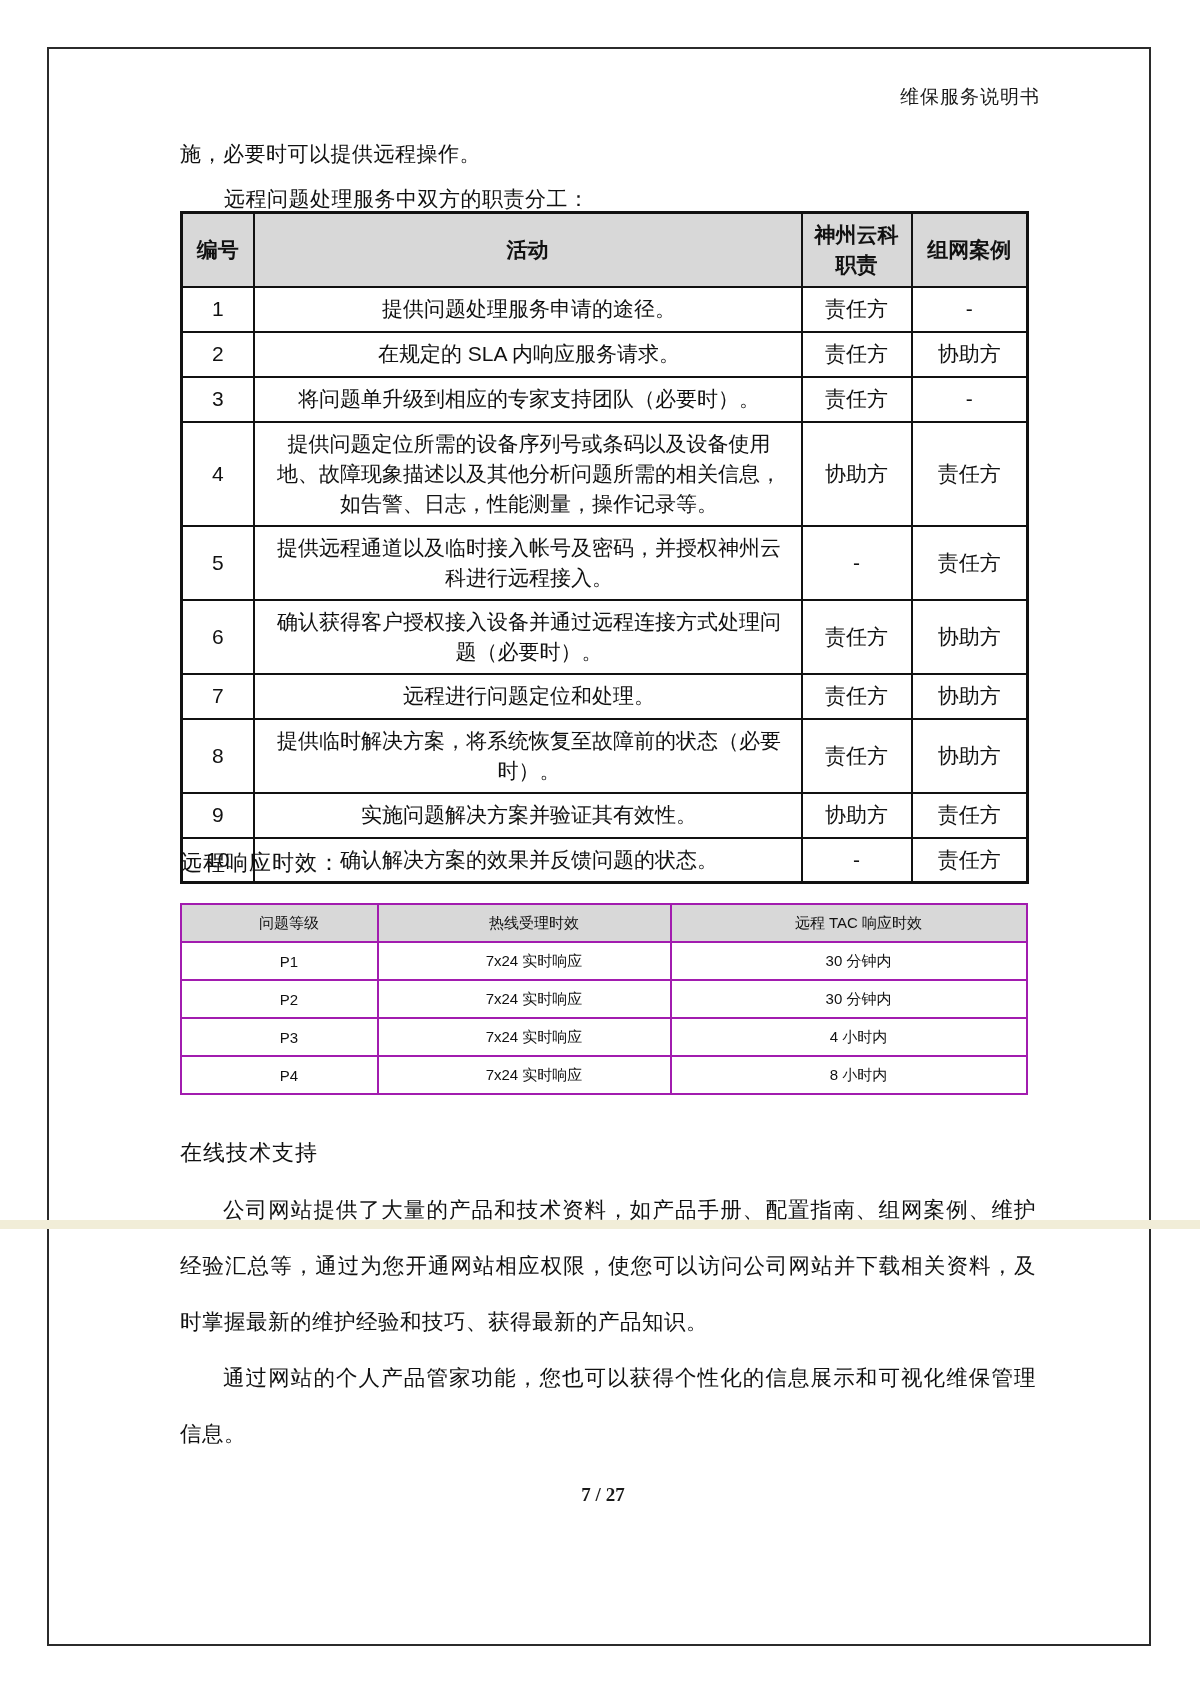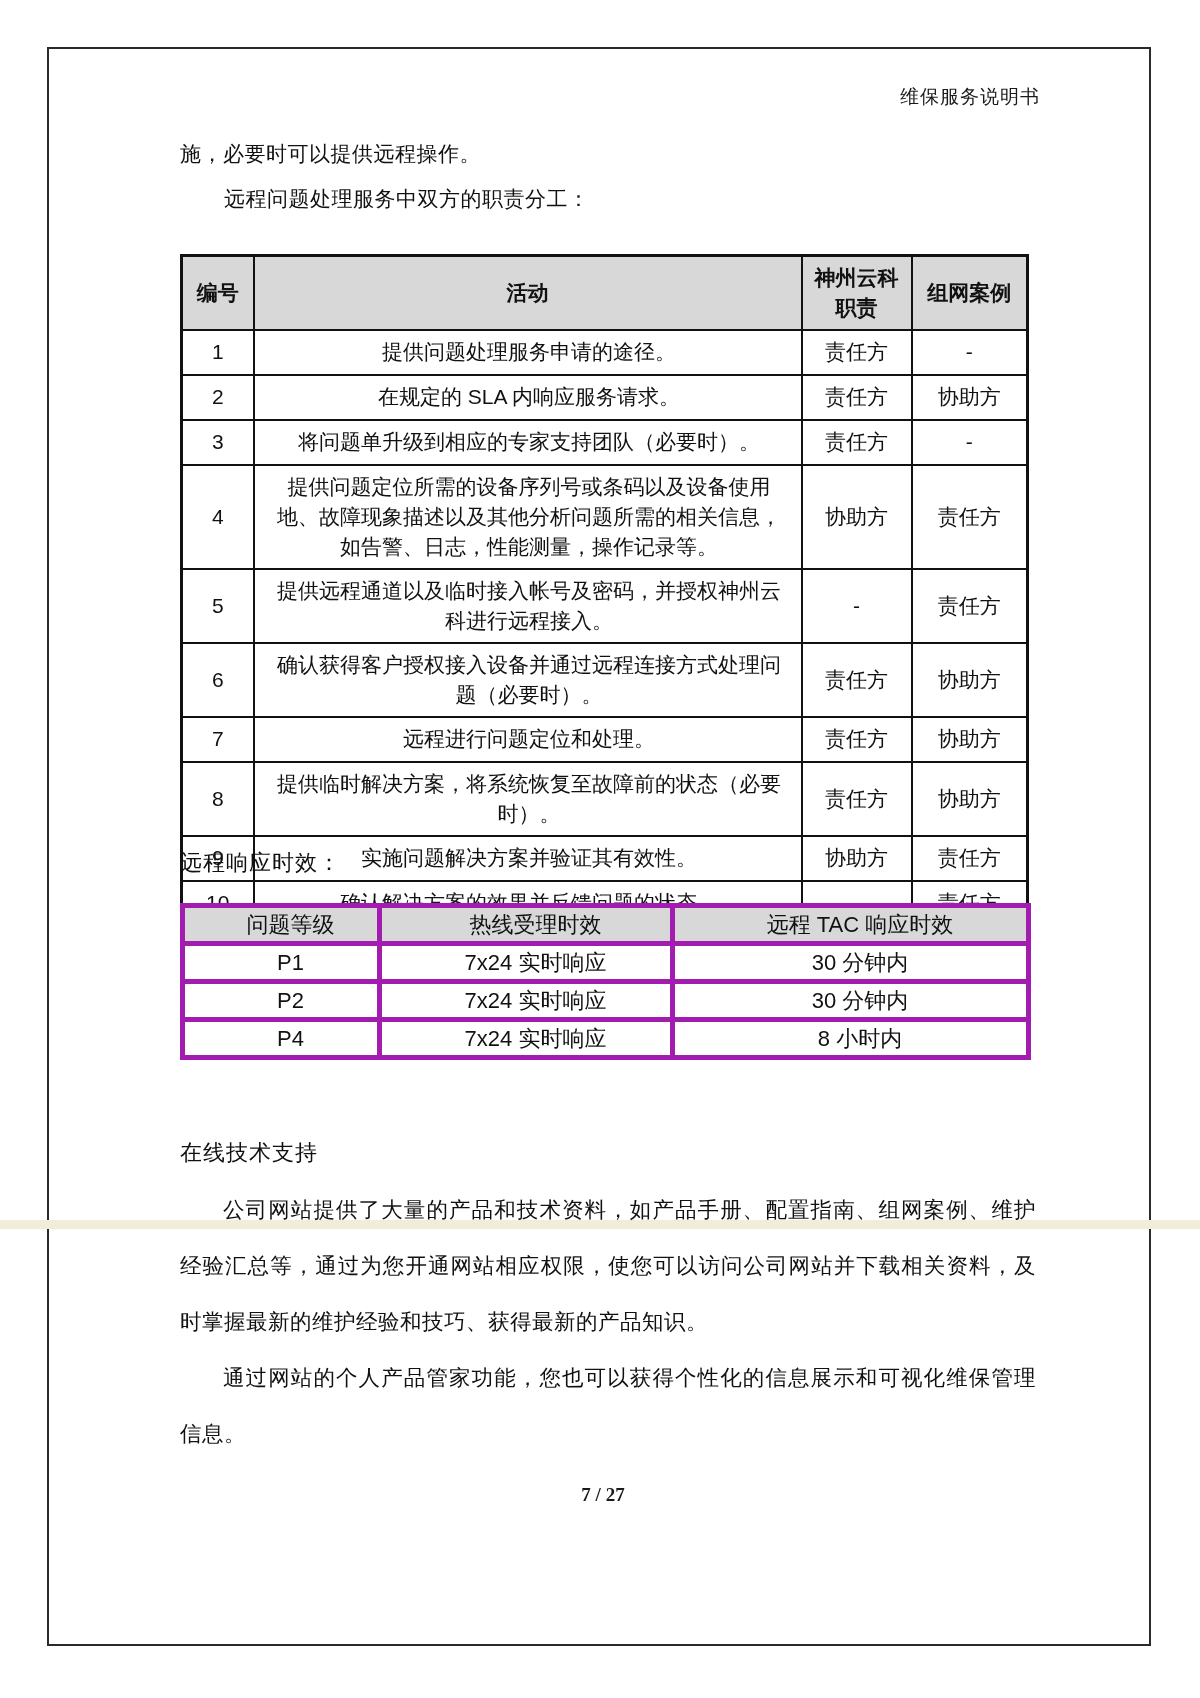--- a/index.html
+++ b/index.html
@@ -24,40 +24,40 @@
     position:absolute;top:84px;right:160px;
     font-family:"Liberation Serif","DejaVu Serif",serif;
     font-size:19px;color:#1a1a1a;letter-spacing:1px;
   }
   .intro-line1{position:absolute;left:180px;top:140px;font-size:21px;letter-spacing:0.5px;}
   .intro-line2{position:absolute;left:224px;top:185px;font-size:21px;letter-spacing:0.5px;}
 
   table{border-collapse:collapse;table-layout:fixed;}
 
   
-  .t1{position:absolute;left:180px;top:211px;width:846px;border:3px solid #111;margin-top:43px;}
+  .t1{position:absolute;left:180px;top:211px;width:846px;border:3px solid #111;}
   .t1 th,.t1 td{border:2px solid #111;font-size:21px;font-weight:400;box-sizing:border-box;}
   .t1 th{background:#d8d8d8;font-weight:700;text-align:center;vertical-align:middle;}
   .t1 td{vertical-align:middle;}
   .t1 .col-no{width:72px;}
   .t1 .col-act{width:548px;}
   .t1 .col-vendor{width:110px;}
   .t1 .col-cust{width:116px;}
   .t1 .c-center{text-align:center;}
   .t1 .c-act{text-align:center;padding:6px 10px 6px 13px;line-height:30px;}
   .t1 tr.h-head{height:74px;}
   .t1 tr.h-sm{height:45px;}
   .t1 tr.h-md{height:72px;}
   .t1 tr.h-lg{height:99px;}
   .t1 .two-line span{display:block;line-height:30px;}
 
   
   .resp-title{position:absolute;left:180px;top:848px;font-size:22px;letter-spacing:1px;}
   .t2{position:absolute;left:180px;top:903px;width:846px;border:2px solid #111;}
-  .t2 th,.t2 td{border:5px solid #a21caf;font-size:22px;text-align:center;vertical-align:middle;box-sizing:border-box;padding-left:20px;}
+  .t2 th,.t2 td{border:2px solid #a21caf;font-size:15px;text-align:center;vertical-align:middle;box-sizing:border-box;padding-left:20px;}
   .t2 th{background:#d8d8d8;font-weight:400;}
   .t2 .col-p{width:197px;}
   .t2 .col-hot{width:293px;}
   .t2 .col-tac{width:356px;}
   .t2 tr{height:38px;}
 
   
   .online-title{position:absolute;left:180px;top:1138px;font-size:22px;letter-spacing:1px;}
   .para{position:absolute;left:180px;width:856px;font-size:21.5px;line-height:56px;text-indent:2em;letter-spacing:0.5px;text-align:justify;}
   .para1{top:1182px;}
@@ -183,20 +183,25 @@
         <td>P1</td>
         <td>7x24 实时响应</td>
         <td>30 分钟内</td>
       </tr>
       <tr>
         <td>P2</td>
         <td>7x24 实时响应</td>
         <td>30 分钟内</td>
       </tr>
       <tr>
+        <td>P3</td>
+        <td>7x24 实时响应</td>
+        <td>4 小时内</td>
+      </tr>
+      <tr>
         <td>P4</td>
         <td>7x24 实时响应</td>
         <td>8 小时内</td>
       </tr>
     </tbody>
   </table>
 
   <div class="online-title">在线技术支持</div>
   <div class="para para2">通过网站的个人产品管家功能，您也可以获得个性化的信息展示和可视化维保管理信息。</div>
   <div class="para para1">公司网站提供了大量的产品和技术资料，如产品手册、配置指南、组网案例、维护经验汇总等，通过为您开通网站相应权限，使您可以访问公司网站并下载相关资料，及时掌握最新的维护经验和技巧、获得最新的产品知识。</div>

